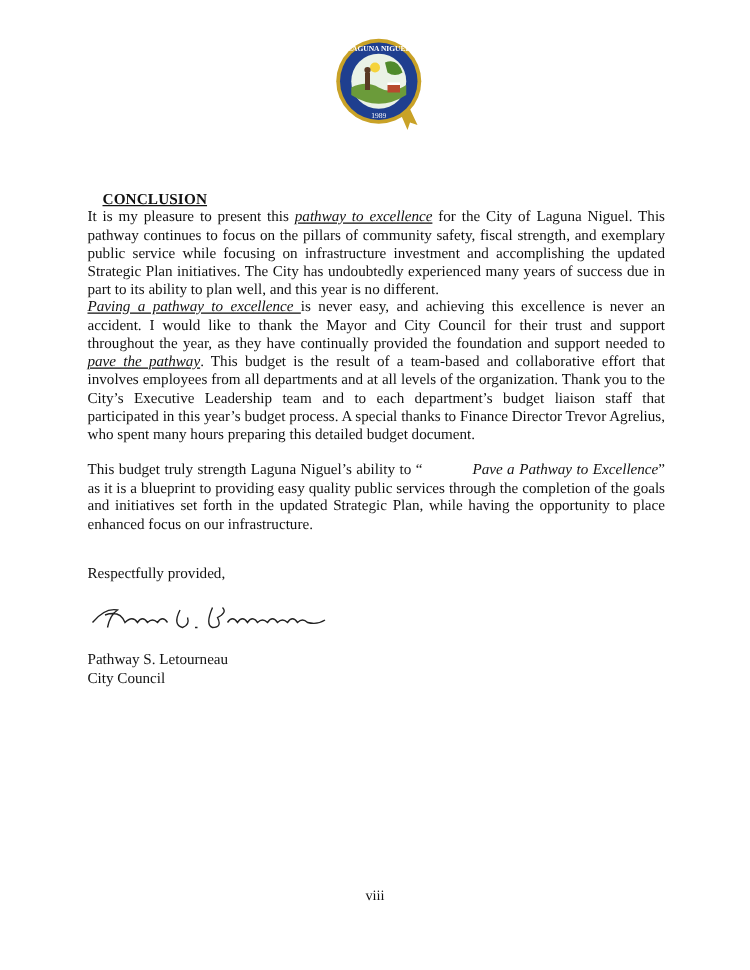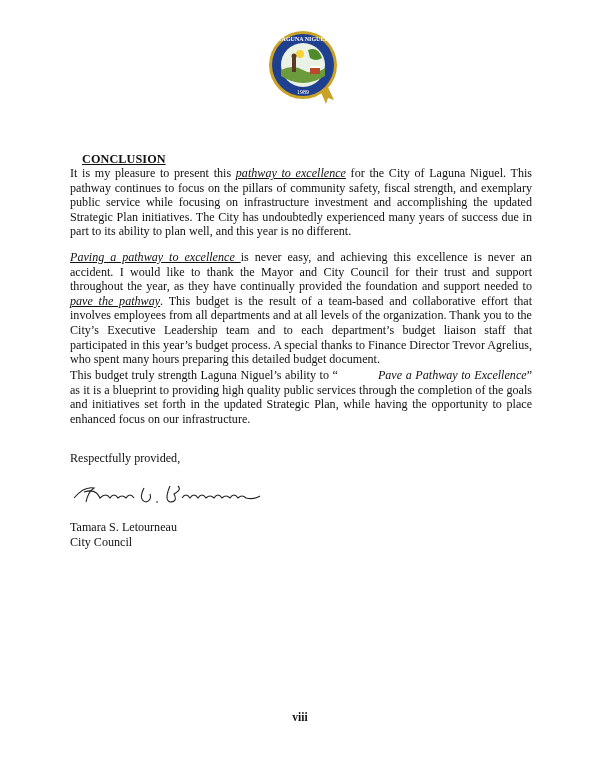--- a/index.html
+++ b/index.html
@@ -4,28 +4,28 @@
   <style>
     html, body { margin: 0; padding: 0; background: #ffffff; }
     body { width: 600px; height: 776px; position: relative; overflow: hidden;
            font-family: "Liberation Serif", "DejaVu Serif", serif; color: #111; }
     .seal { position: absolute; left: 268px; top: 28px; width: 70px; height: 80px; }
     .heading { position: absolute; left: 70px; top: 140px; font-size: 12.2px; font-weight: bold;
                text-decoration: underline; letter-spacing: 0.1px; margin: 12px; }
     .para { position: absolute; left: 70px; width: 462px; font-size: 12.1px; line-height: 14.6px;
             text-align: justify; margin: 0; }
     .p1 { top: 166px; }
-    .p2 { top: 250px; }
+    .p2 { top: 238px; }
     .p3 { top: 368px; }
     .iu { font-style: italic; text-decoration: underline; margin-top: 10px; }
     .it { font-style: italic; margin-left: 40px; }
     .closing { position: absolute; left: 70px; top: 451px; font-size: 12.1px; margin: 0; }
     .signature { position: absolute; left: 70px; top: 478px; width: 200px; height: 32px; }
     .signer { position: absolute; left: 70px; top: 520px; font-size: 12.1px; line-height: 15px; margin: 0; }
-    .pagenum { position: absolute; left: 0; width: 600px; top: 711px; text-align: center; font-size: 11.5px; font-weight: bold; }
+    .pagenum { position: absolute; left: 0; width: 600px; top: 711px; text-align: center; font-size: 11.5px; }
   </style>
 </head>
 <body>
 
 <div class="seal">
   <svg width="70" height="80" viewBox="0 0 70 80">
 
     <path d="M58 55 L66 72 L60 70 L58 76 L52 62 Z" fill="#c9a227"></path>
     <circle cx="35" cy="37" r="34" fill="#c9a227"></circle>
     <circle cx="35" cy="37" r="31" fill="#1f3f8f"></circle>
@@ -41,30 +41,30 @@
     <text x="35" y="66" font-size="6" fill="#ffffff" text-anchor="middle" font-family="Liberation Serif, serif">1989</text>
   </svg>
 </div>
 
 <h2 class="heading">CONCLUSION</h2>
 
 <p class="para p1"><span>It is my pleasure to present this </span><span class="iu">pathway to excellence</span><span> for the City of Laguna Niguel. This pathway continues to focus on the pillars of community safety, fiscal strength, and exemplary public service while focusing on infrastructure investment and accomplishing the updated Strategic Plan initiatives. The City has undoubtedly experienced many years of success due in part to its ability to plan well, and this year is no different.</span></p>
 
 <p class="para p2"><span class="iu">Paving a pathway to excellence </span><span>is never easy, and achieving this excellence is never an accident. I would like to thank the Mayor and City Council for their trust and support throughout the year, as they have continually provided the foundation and support needed to </span><span class="iu">pave the pathway</span><span>. This budget is the result of a team-based and collaborative effort that involves employees from all departments and at all levels of the organization. Thank you to the City’s Executive Leadership team and to each department’s budget liaison staff that participated in this year’s budget process. A special thanks to Finance Director Trevor Agrelius, who spent many hours preparing this detailed budget document.</span></p>
 
-<p class="para p3"><span>This budget truly strength Laguna Niguel’s ability to “</span><span class="it">Pave a Pathway to Excellence</span><span>” as it is a blueprint to providing high quality public services through the completion of the goals and initiatives set forth in the updated Strategic Plan, while having the opportunity to place enhanced focus on our infrastructure.</span></p>
+<p class="para p3"><span>This budget truly strength Laguna Niguel’s ability to “</span><span class="it">Pave a Pathway to Excellence</span><span>” as it is a blueprint to providing easy quality public services through the completion of the goals and initiatives set forth in the updated Strategic Plan, while having the opportunity to place enhanced focus on our infrastructure.</span></p>
 
 <p class="closing">Respectfully provided,</p>
 
 <div class="signature">
   <svg width="200" height="32" viewBox="0 0 200 32" fill="none" stroke="#222" stroke-width="1.1">
     <path d="M4 20 Q14 8 24 10 Q18 14 16 24 M14 14 Q26 10 30 20 Q36 14 40 20 Q44 14 48 20 Q52 16 56 20 Q60 14 64 20"></path>
     <path d="M74 10 Q68 22 76 24 Q82 22 80 16 M86 24 L88 24"></path>
     <path d="M100 8 Q94 22 100 24 Q108 24 104 16 Q112 12 108 8 M112 20 Q116 14 120 20 Q124 14 128 20 Q132 14 136 20 Q140 16 144 20 Q148 14 152 20 Q156 16 160 20 Q164 14 168 20 Q172 16 176 20 Q184 22 190 18"></path>
   </svg>
 </div>
 
 <div class="signer">
-  <div>Tamara S. Letourneau</div>
+  <div>Pathway S. Letourneau</div>
   <div>City Council</div>
 </div>
 
 <div class="pagenum">viii</div>
 
 </body></html>

